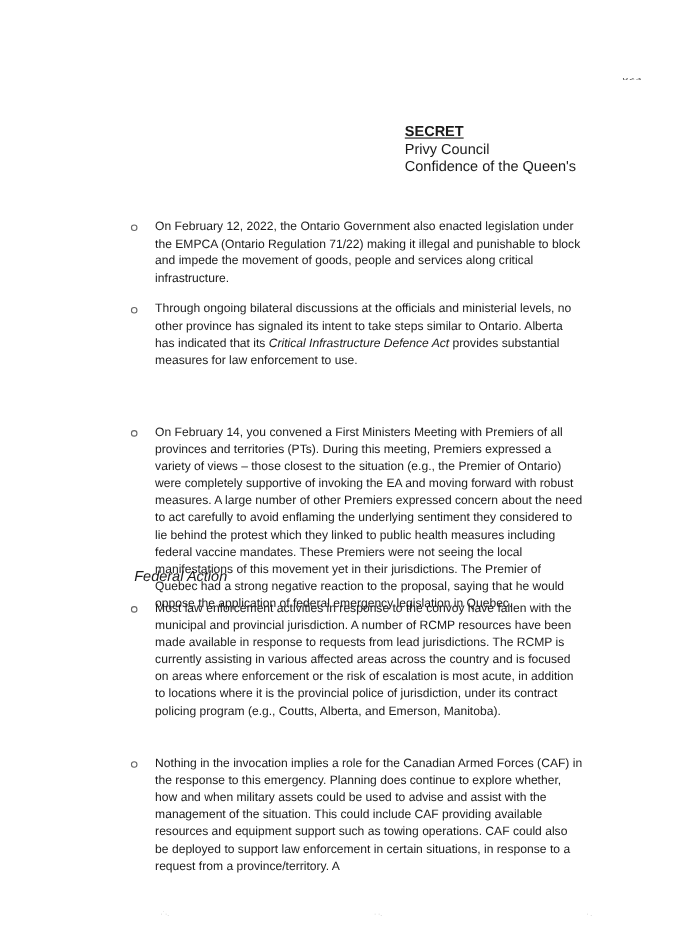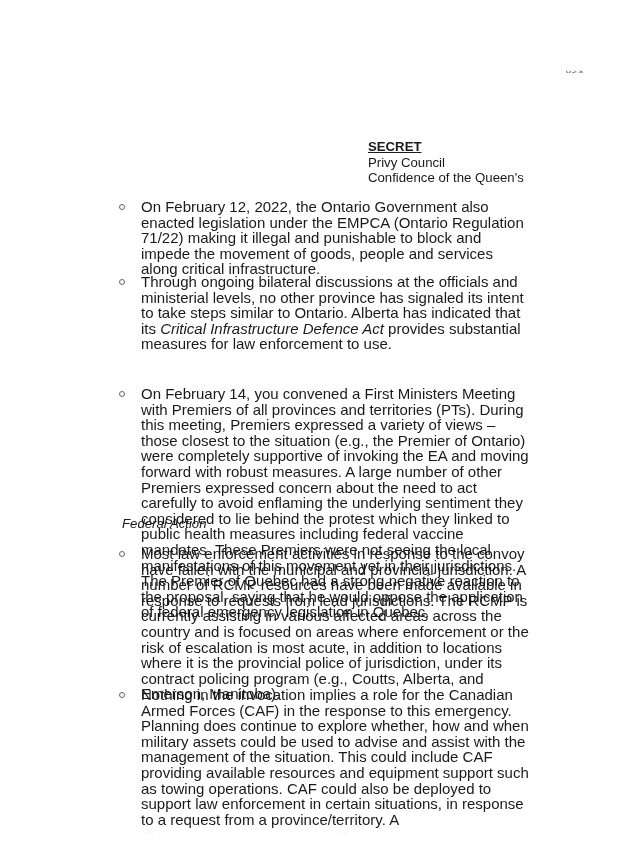--- a/index.html
+++ b/index.html
@@ -22,37 +22,37 @@
       font-size: 9px;
       color: #333;
       letter-spacing: 1px;
       transform: scaleY(0.45);
       transform-origin: top left;
       clip-path: inset(40% 0 0 0);
     }
     .classification {
       position: absolute;
       left: 368px;
-      top: 139px;
+      top: 112px;
       font-size: 13.2px;
       line-height: 15.5px;
     }
     .classification .level {
       font-weight: bold;
       text-decoration: underline;
       display: block;
     }
     .classification .line {
       display: block;
     }
     .bullet-item {
       position: absolute;
       left: 141px;
       width: 390px;
-      font-size: 15px;
+      font-size: 11px;
       line-height: 15.6px;
     }
     .bullet-glyph {
       position: absolute;
       left: -22px;
       top: 5px;
       width: 4px;
       height: 4px;
       border: 1px solid #666;
       border-radius: 50%;

